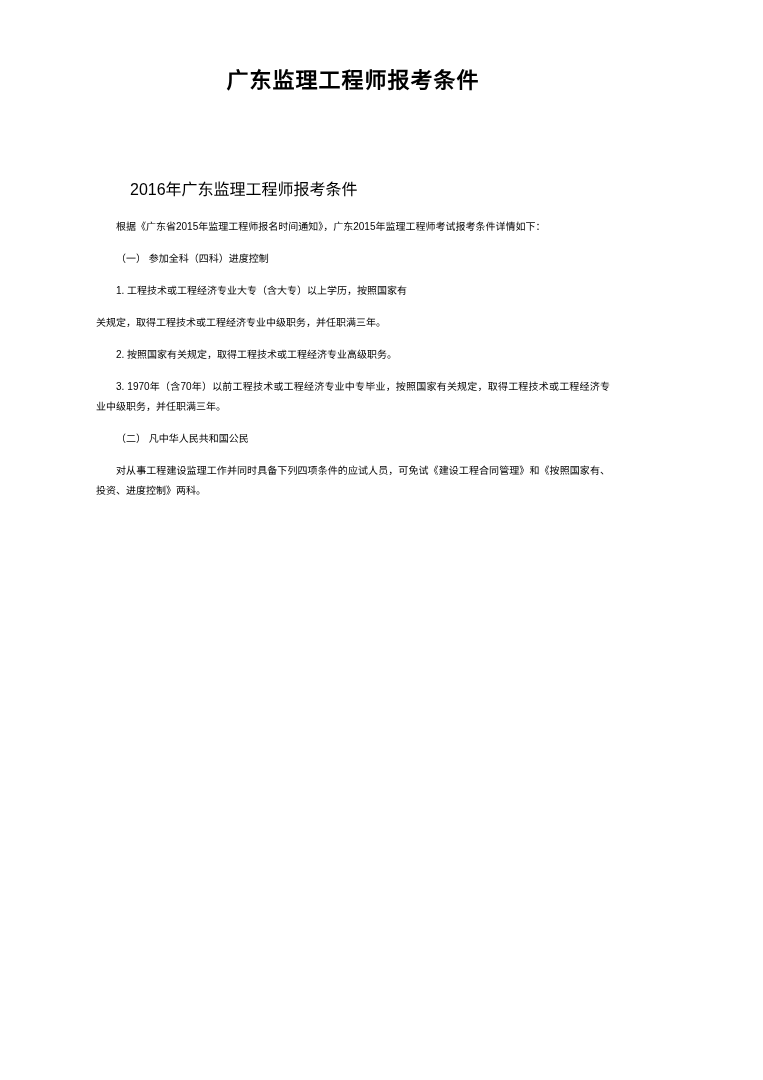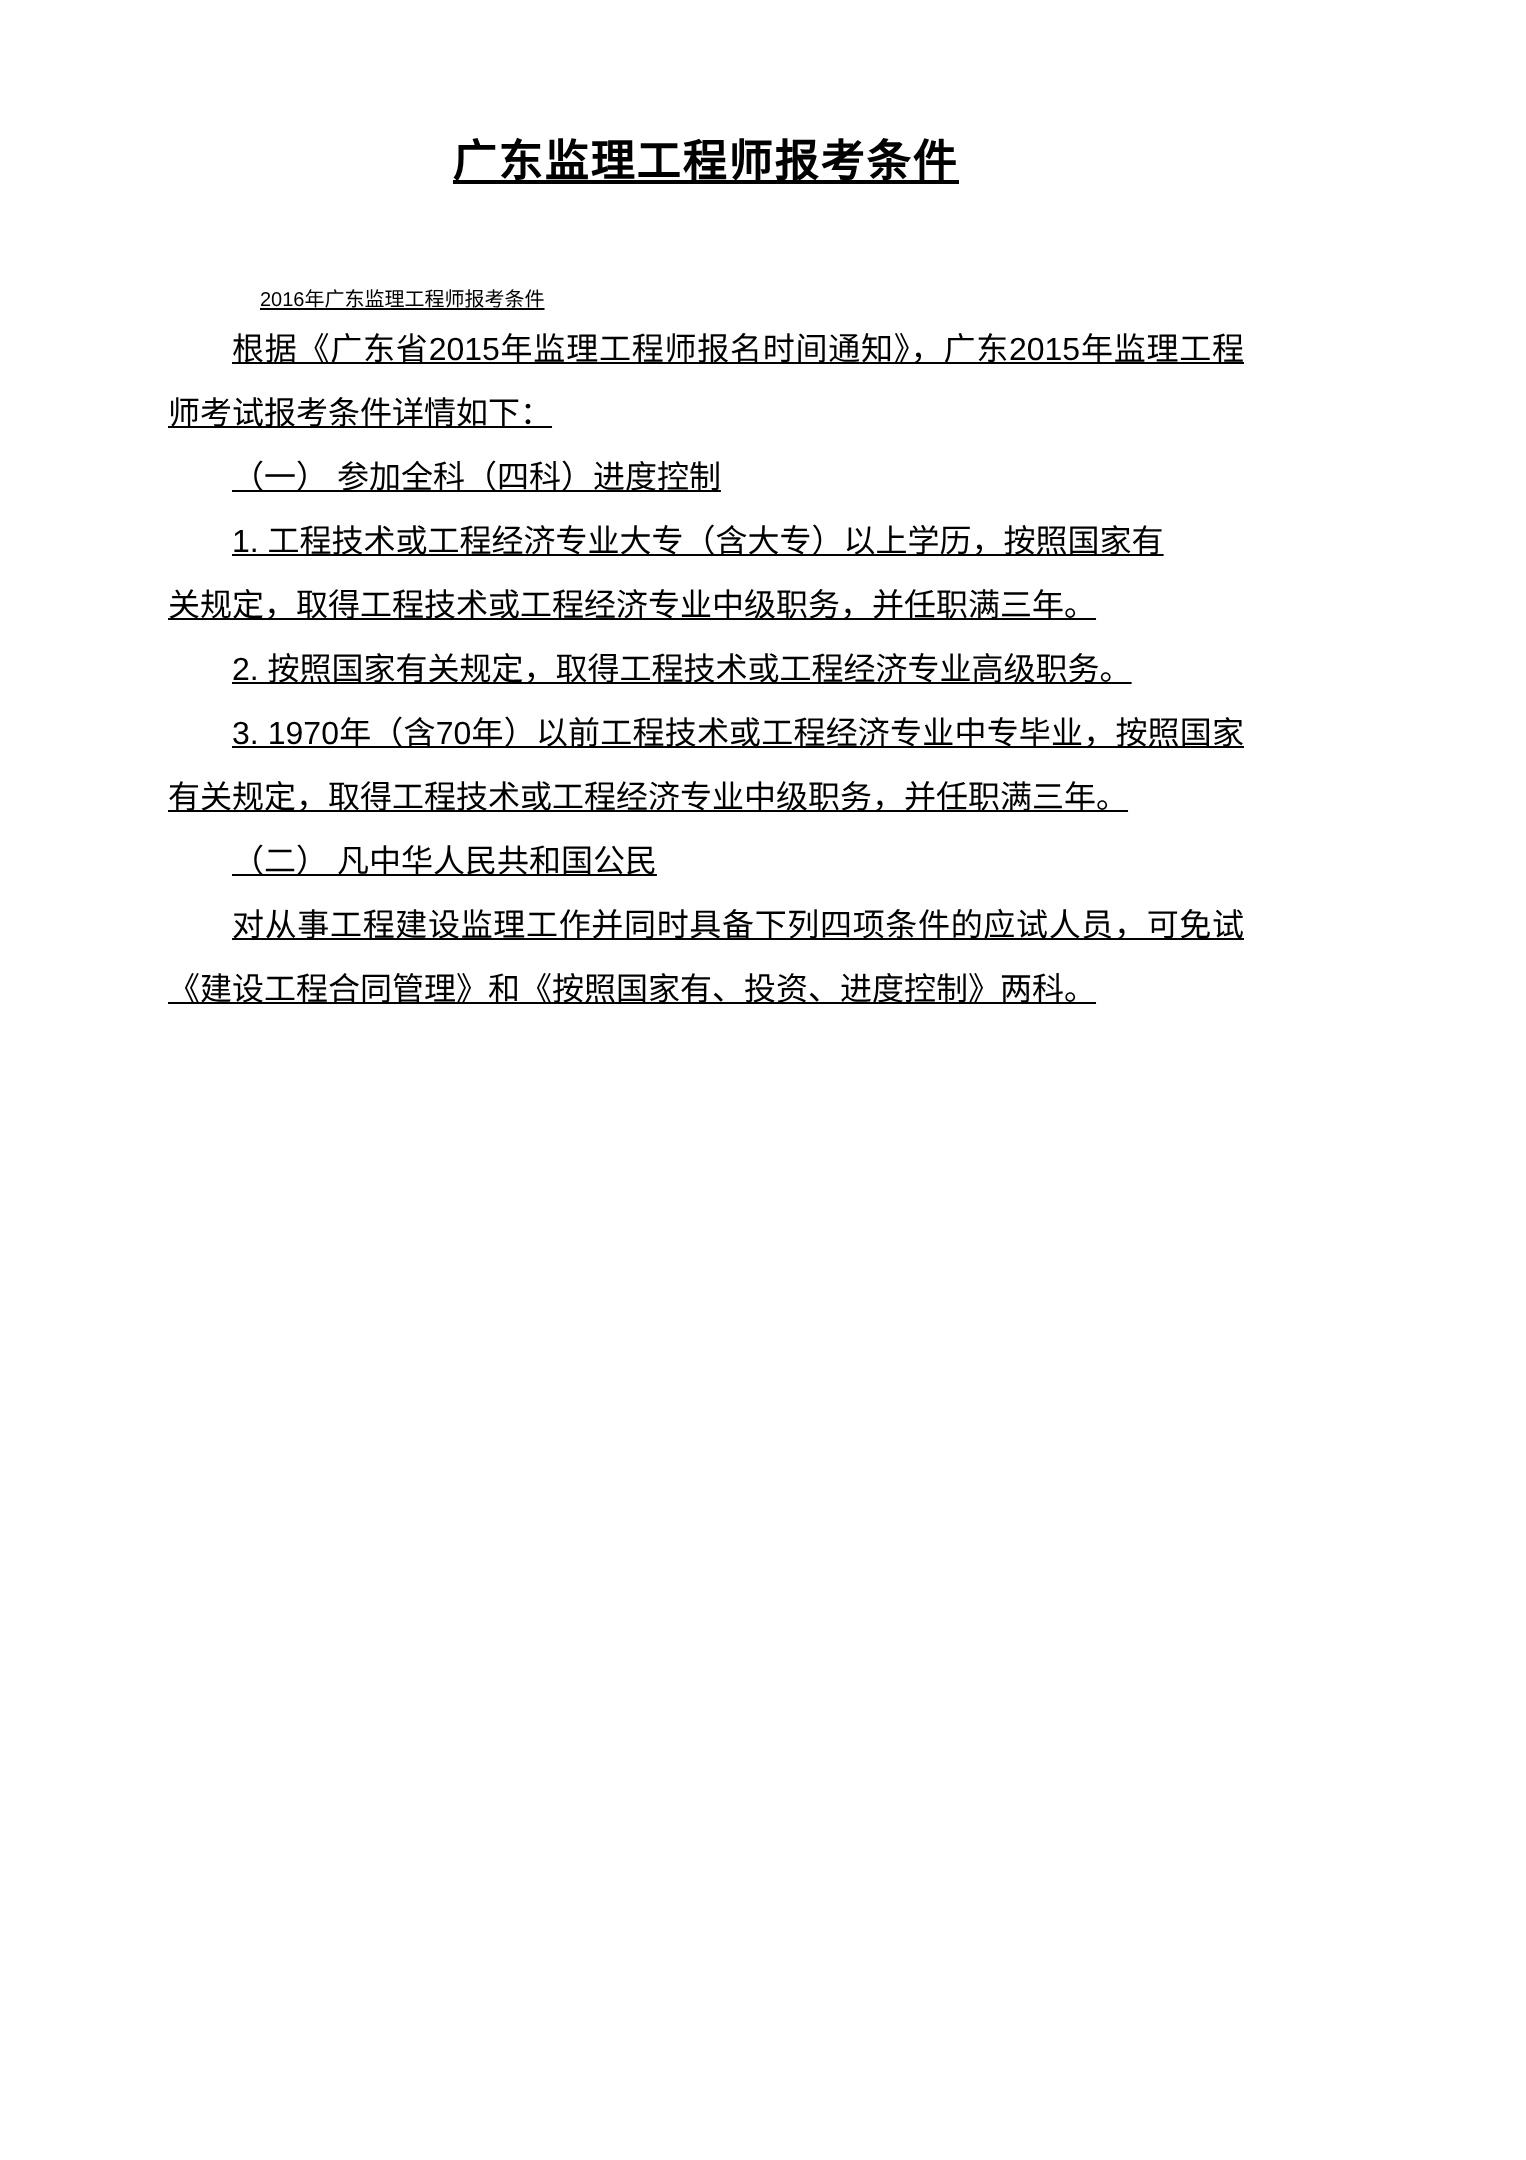--- a/index.html
+++ b/index.html
@@ -15,45 +15,44 @@
     -webkit-font-smoothing: antialiased;
   }
   .page {
     position: relative;
     width: 706px;
     min-height: 1080px;
     box-sizing: border-box;
     padding: 0;
     background: #ffffff;
     overflow: hidden;
-    text-decoration: underline;
   }
   .doc-title {
     font-size: 22px;
     font-weight: bold;
     text-align: center;
     letter-spacing: 1px;
     margin: 0;
     padding-top: 66px;
     line-height: 1.4;
   }
   .body-block {
     padding: 0 84px 0 84px;
     box-sizing: border-box;
   }
   .subtitle {
-    font-size: 10px;
+    font-size: 16px;
     line-height: 1.9;
-    margin-top: 44px;
+    margin-top: 78px;
     padding-left: 46px;
   }
   p.para {
-    font-size: 16px;
+    font-size: 10px;
     line-height: 2.0;
-    margin: 0;
+    margin: 12px;
     text-align: justify;
     text-justify: inter-ideograph;
   }
   p.indent {
     text-indent: 2em;
   }
   p.noindent {
     text-indent: 0;
   }
   .gap-lg { margin-top: 30px; }

